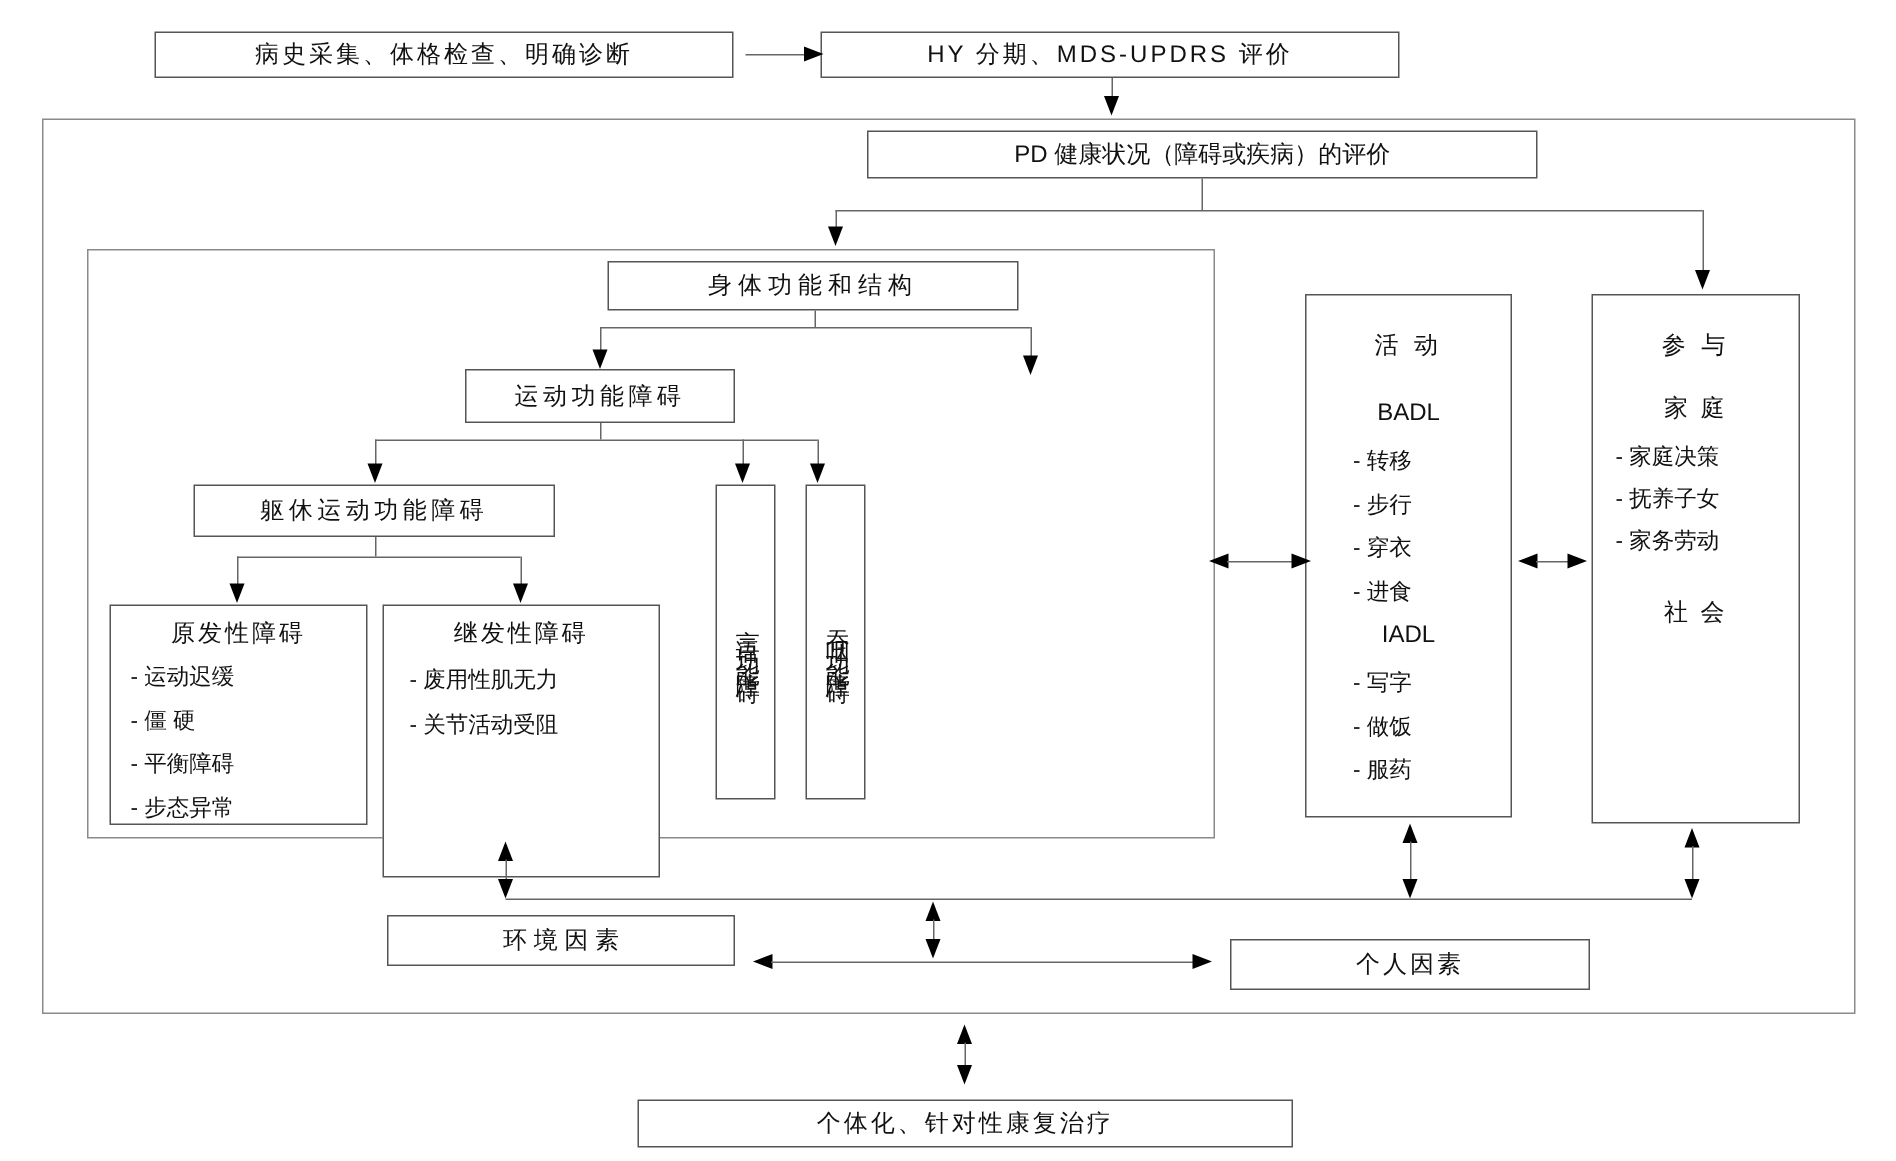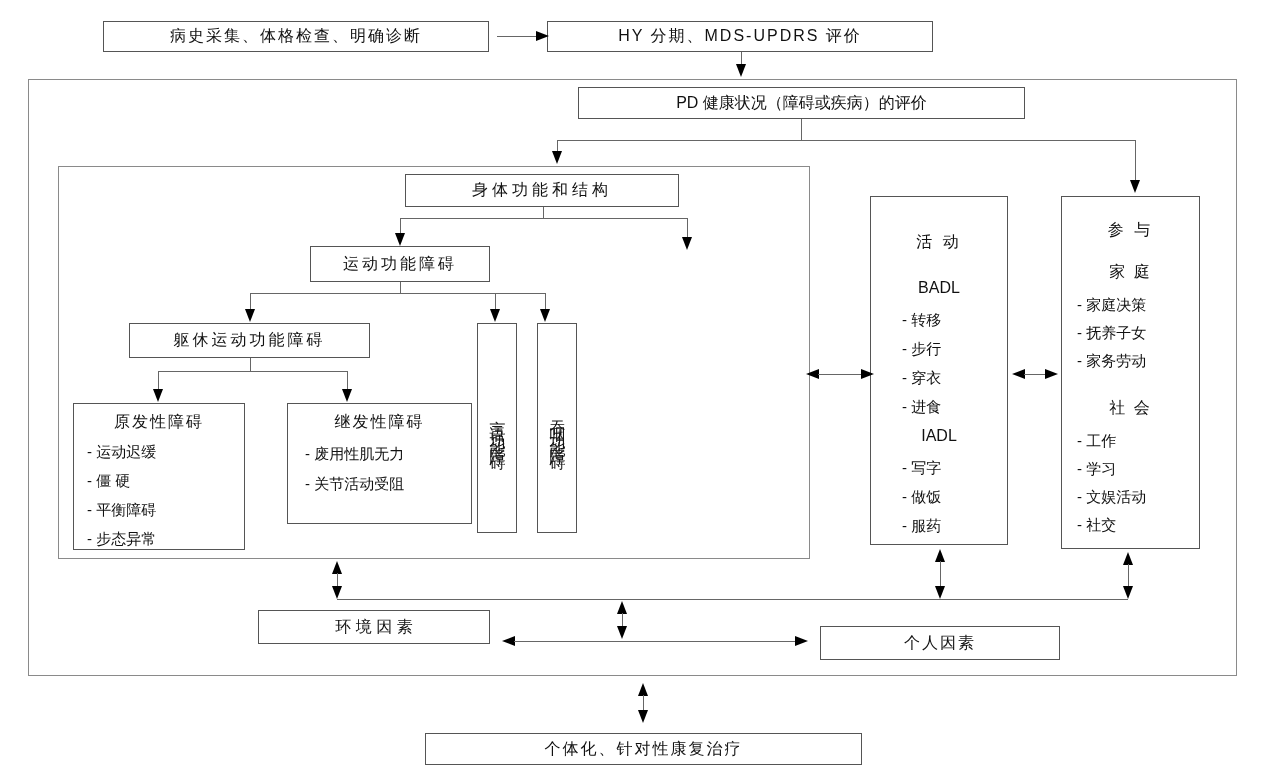--- a/index.html
+++ b/index.html
@@ -89,34 +89,34 @@
   <div class="box listbox" style="left:73px;top:403px;width:172px;height:147px;">
     <div class="bt ls2" style="margin-top:8px;">原发性障碍</div>
     <div class="items" style="margin-top:4px;padding-left:13px;line-height:29px;">
       <div>- 运动迟缓</div>
       <div>- 僵 硬</div>
       <div>- 平衡障碍</div>
       <div>- 步态异常</div>
     </div>
   </div>
 
-  <div class="box listbox" style="left:255px;top:403px;width:185px;height:121px;margin-left:32px;">
+  <div class="box listbox" style="left:255px;top:403px;width:185px;height:182px;">
     <div class="bt ls2" style="margin-top:8px;">继发性障碍</div>
     <div class="items" style="margin-top:6px;padding-left:17px;line-height:30px;">
       <div>- 废用性肌无力</div>
       <div>- 关节活动受阻</div>
     </div>
   </div>
 
   <div class="box vbox" style="left:477px;top:323px;width:40px;height:210px;">言语功能障碍</div>
   <div class="box vbox" style="left:537px;top:323px;width:40px;height:210px;">吞咽功能障碍</div>
 
 
   <div class="box listbox" style="left:870px;top:196px;width:138px;height:349px;">
-    <div class="bt ls3" style="margin-top:35px;">活 动</div>
+    <div class="bt ls3" style="margin-top:23px;">活 动</div>
     <div class="bt" style="margin-top:26px;">BADL</div>
     <div class="items" style="margin-top:8px;padding-left:31px;line-height:29px;">
       <div>- 转移</div>
       <div>- 步行</div>
       <div>- 穿衣</div>
       <div>- 进食</div>
     </div>
     <div class="bt" style="margin-top:6px;">IADL</div>
     <div class="items" style="margin-top:8px;padding-left:31px;line-height:29px;">
       <div>- 写字</div>
@@ -127,26 +127,20 @@
 
   <div class="box listbox" style="left:1061px;top:196px;width:139px;height:353px;">
     <div class="bt ls3" style="margin-top:23px;">参 与</div>
     <div class="bt ls2" style="margin-top:21px;">家 庭</div>
     <div class="items" style="margin-top:8px;padding-left:15px;line-height:28px;">
       <div>- 家庭决策</div>
       <div>- 抚养子女</div>
       <div>- 家务劳动</div>
     </div>
     <div class="bt ls2" style="margin-top:23px;">社 会</div>
-    <div class="items" style="margin-top:8px;padding-left:15px;line-height:28px;">
-      <div>- 工作</div>
-      <div>- 学习</div>
-      <div>- 文娱活动</div>
-      <div>- 社交</div>
-    </div>
   </div>
 
   <div class="al" style="left:806px;top:369px;"></div>
   <div class="hl" style="left:818px;top:374px;width:44px;"></div>
   <div class="ar" style="left:861px;top:369px;"></div>
 
   <div class="al" style="left:1012px;top:369px;"></div>
   <div class="hl" style="left:1024px;top:374px;width:22px;"></div>
   <div class="ar" style="left:1045px;top:369px;"></div>
 

